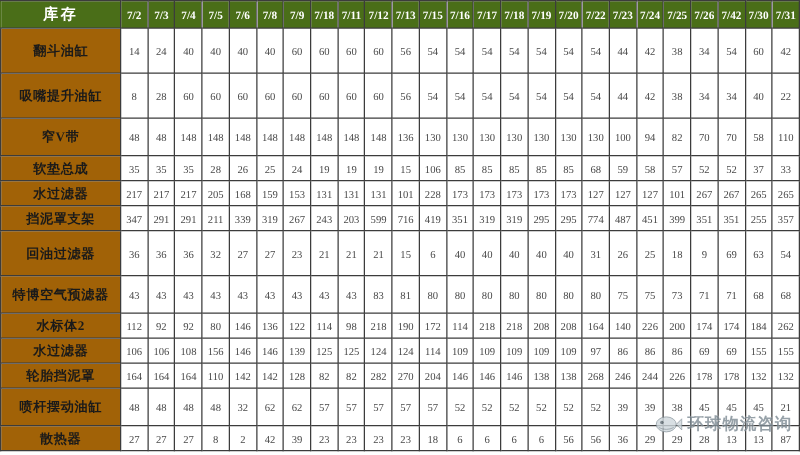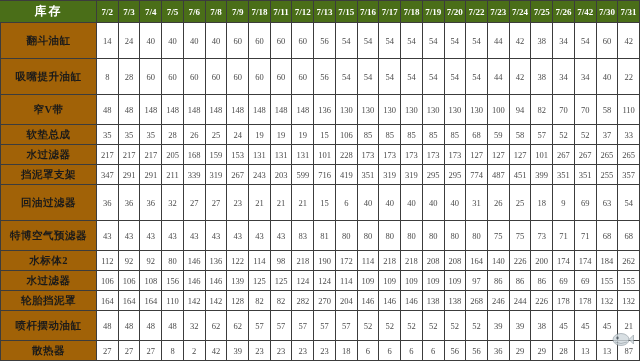--- a/index.html
+++ b/index.html
@@ -492,15 +492,16 @@
 
   <div id="watermark">
     <div class="wm-logo">
       <svg width="22" height="17" viewBox="0 0 22 17" aria-hidden="true">
         <ellipse cx="9" cy="8.5" rx="8" ry="6" fill="#cfd8dd" stroke="#8b979e" stroke-width="0.8"></ellipse>
         <path d="M17 8.5 L21.5 4 L21.5 13 Z" fill="#cfd8dd" stroke="#8b979e" stroke-width="0.8"></path>
         <circle cx="5.5" cy="7" r="1.4" fill="#5d6a72"></circle>
         <path d="M3 11 Q9 14 15 11" stroke="#8b979e" stroke-width="0.8" fill="none"></path>
       </svg>
     </div>
+    <span class="wm-text">环球物流咨询</span>
   </div>
 
 </div>
 
 </body></html>

